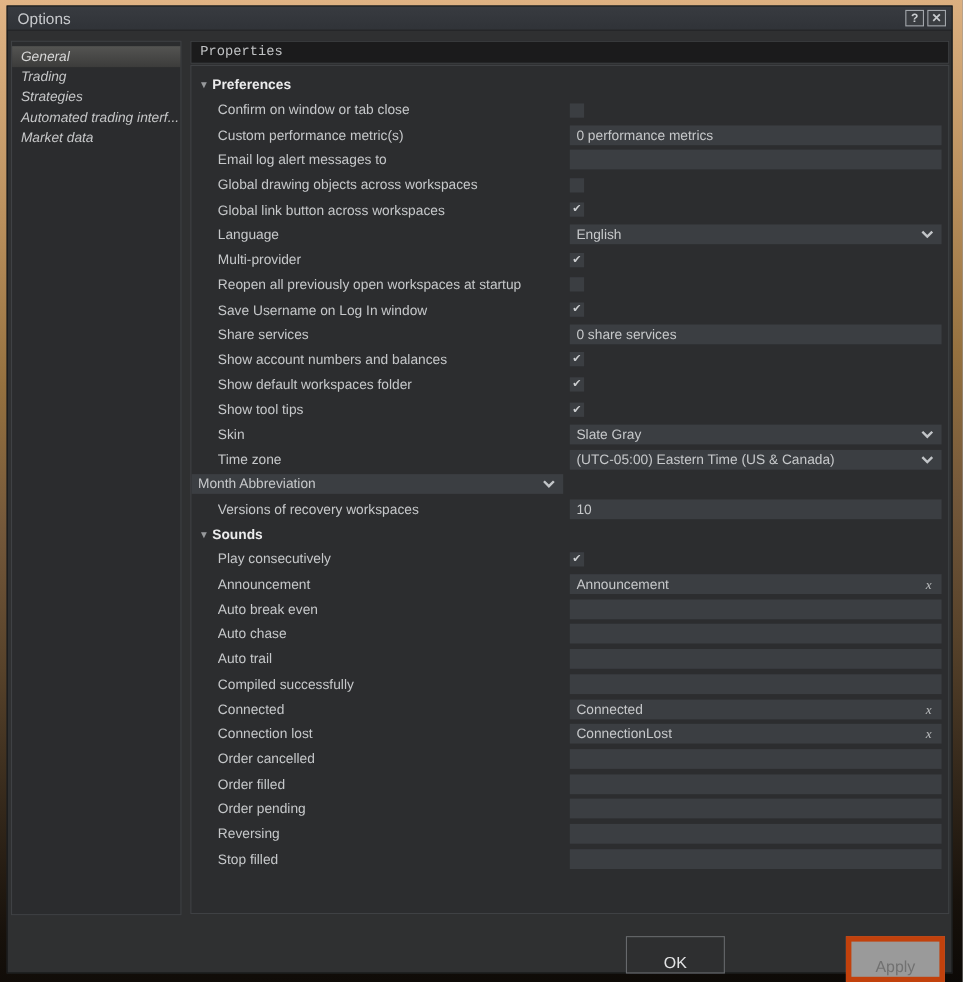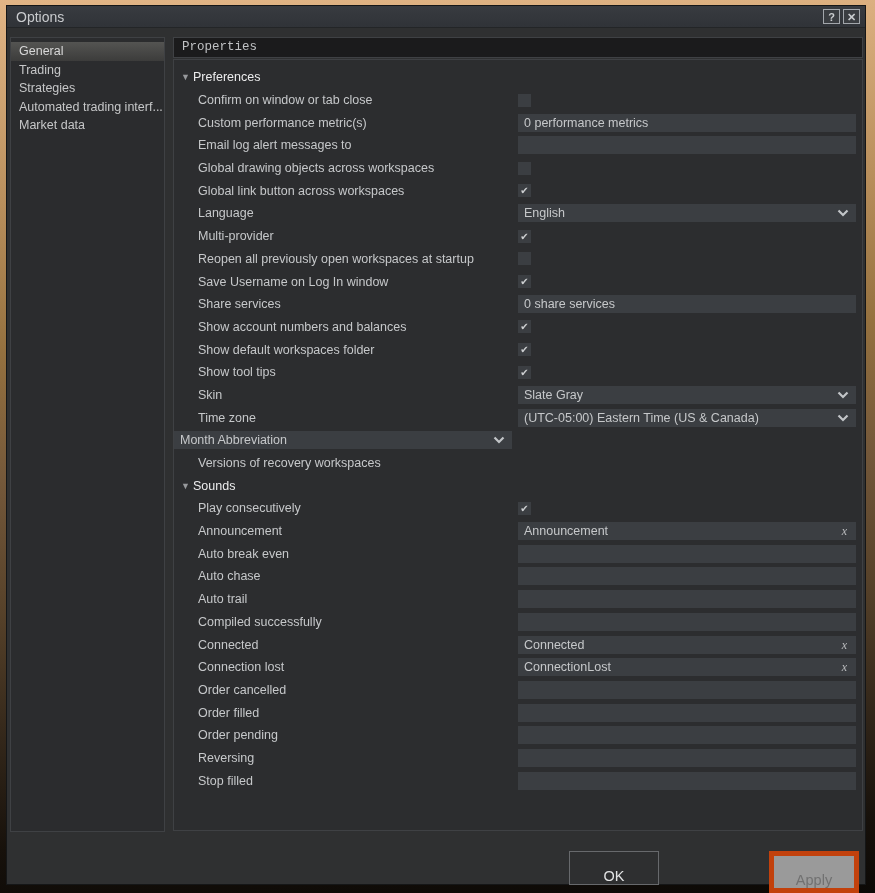--- a/index.html
+++ b/index.html
@@ -36,21 +36,21 @@
   
   .cat-panel{
     position:absolute;left:3px;top:31px;width:155px;height:795px;
     border:1px solid #3f4144;background:#2b2c2e;box-sizing:border-box;
     display:flex;flex-direction:column;
   }
   .cat-head{height:21px;border-bottom:1px solid #333436;}
   .cat-list{flex:1;padding-top:4px;}
   .cat-item{
     height:18.5px;line-height:18.5px;padding-left:8px;
-    color:#c6c7c8;font-size:12.5px;white-space:nowrap;overflow:hidden;
+    color:#c6c7c8;font-size:12.5px;white-space:nowrap;overflow:hidden;font-style:italic;
   }
   .cat-item.selected{
     background:linear-gradient(180deg,#545452,#3c3c3b);
     color:#d8d8d8;
   }
   
   .prop-head{
     position:absolute;left:166px;top:31px;width:690px;height:21px;
     border:1px solid #3f4144;box-sizing:border-box;line-height:19px;font-family:Liberation Mono, monospace;
   }
@@ -62,21 +62,21 @@
   .rows{padding-top:6px;}
   .prow{height:22.7px;display:flex;align-items:center;}
   .prow .plabel{
     flex:1;margin-left:24px;color:#c6c8ca;font-size:12.5px;
     white-space:nowrap;overflow:hidden;
   }
   .prow.section .tri{
     width:12px;margin-left:7px;color:#97999c;font-size:9px;flex:none;
   }
   .prow.section .stitle{
-    color:#ececed;font-size:12.5px;font-weight:normal;flex:1;
+    color:#ececed;font-size:12.5px;font-weight:bold;flex:1;
   }
   .val{width:338px;margin-right:6px;display:flex;align-items:center;flex:none;}
   .field{
     width:100%;height:18px;line-height:18px;background:#3b3e42;
     color:#c6c8ca;font-size:12.5px;padding:0 6px;box-sizing:border-box;
     display:flex;align-items:center;white-space:nowrap;overflow:hidden;
   }
   .field .ftext{flex:1;overflow:hidden;white-space:nowrap;}
   .field .chev{flex:none;display:flex;align-items:center;margin-right:1px;}
   .field .clear{
@@ -257,20 +257,25 @@
                 <span class="chev">
                   <svg width="12" height="8" viewBox="0 0 12 8">
                     <polyline points="1.5,1.5 6,6 10.5,1.5" stroke="#c2c5c8" stroke-width="2.2" fill="none"></polyline>
                   </svg>
                 </span>
               </div>
             </div>
           </div>
           <div class="prow">
             <div class="plabel">Versions of recovery workspaces</div>
+            <div class="val">
+              <div class="field">
+                <span class="ftext">10</span>
+              </div>
+            </div>
           </div>
           <div class="prow section">
             <span class="tri">▼</span>
             <span class="stitle">Sounds</span>
           </div>
           <div class="prow">
             <div class="plabel">Play consecutively</div>
             <div class="val">
               <span class="checkbox">✔</span>
             </div>

